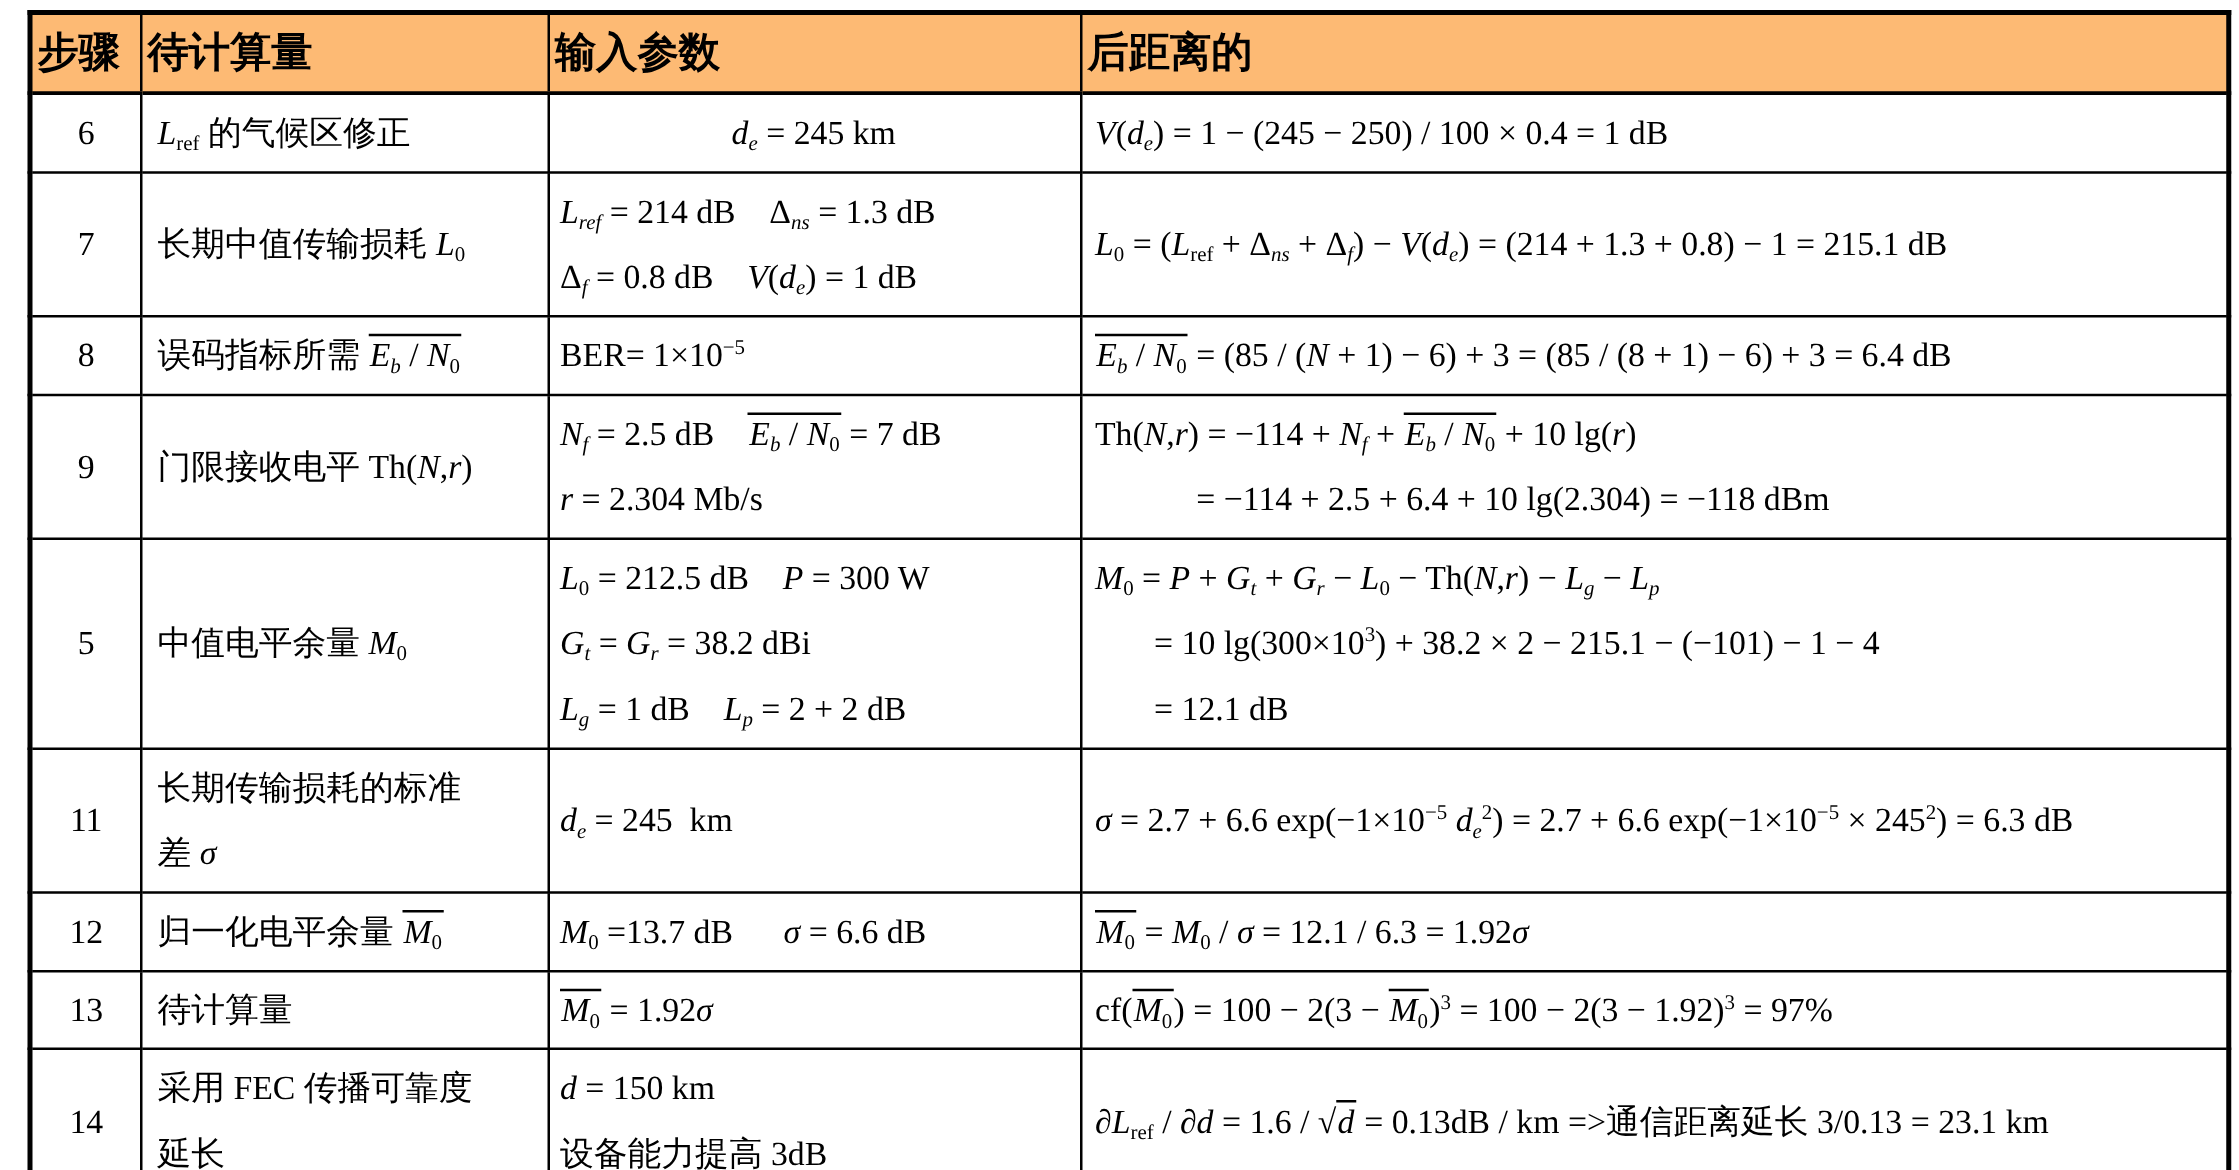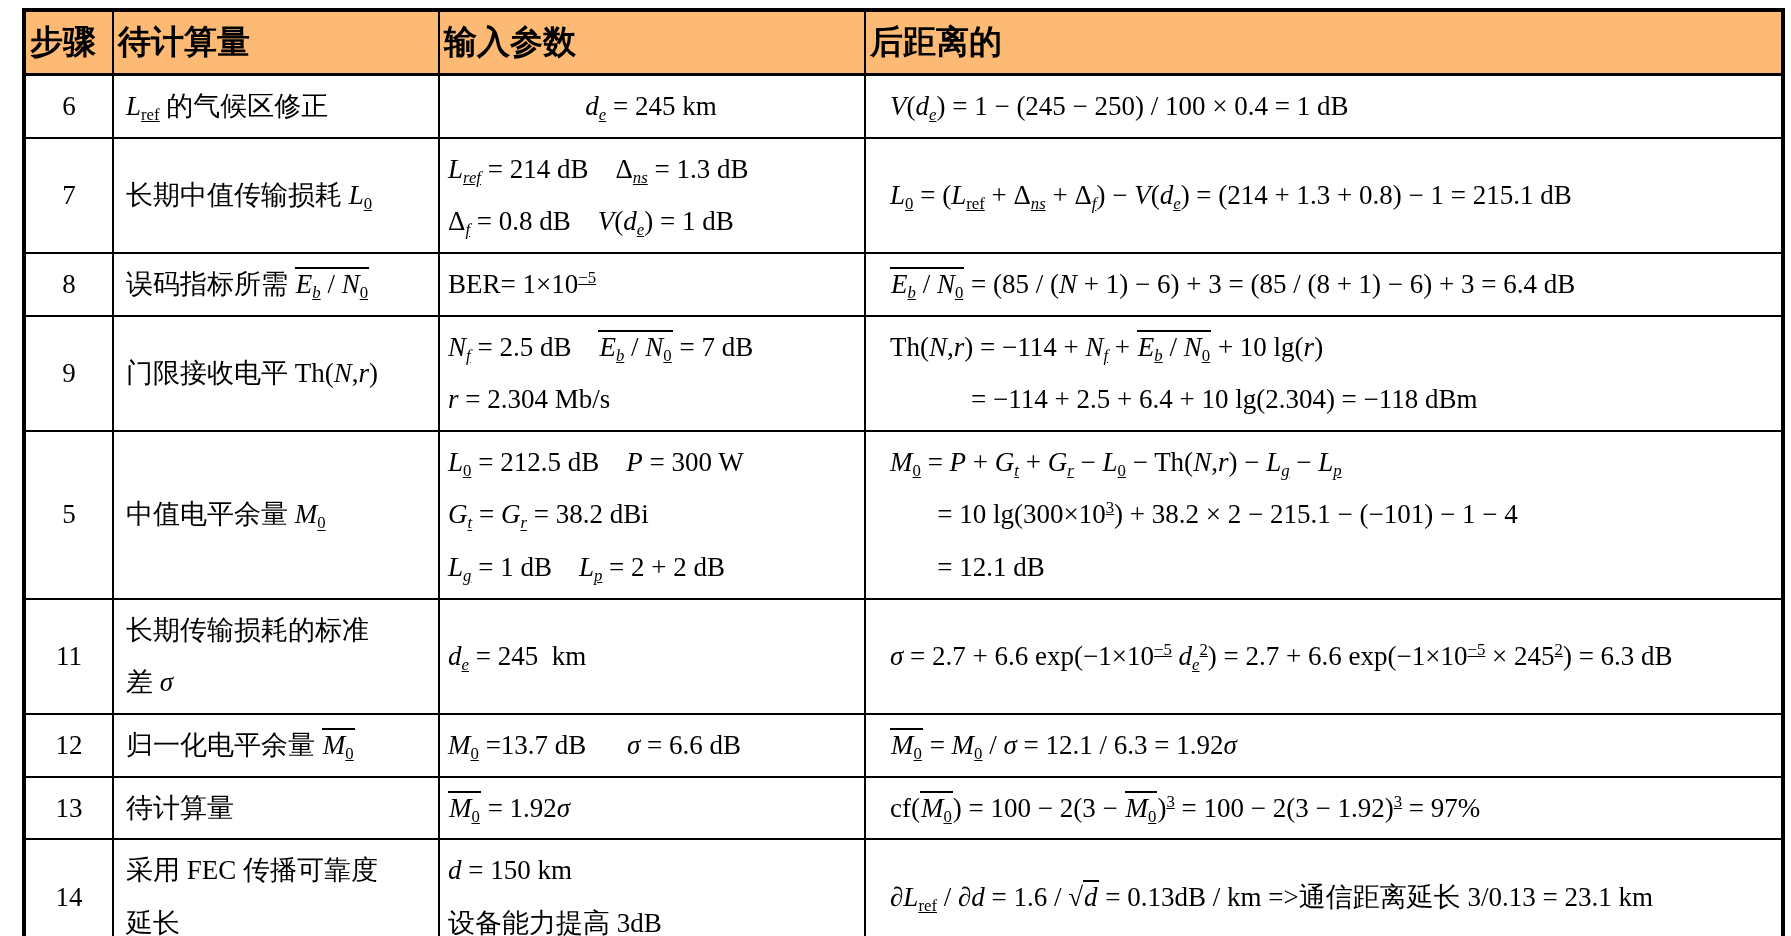--- a/index.html
+++ b/index.html
@@ -22,24 +22,24 @@
     background:#fdba74;
   }
   td{
     border:2px solid #000;
     font-size:27px;vertical-align:middle;
     padding:4px 10px;background:#fff;
   }
   td.c-step{text-align:center;padding:4px 2px;}
   td.c-quantity{padding-left:12px;}
   td.c-inputs{padding-left:8px;}
-  td.c-result{padding-left:24px;}
+  td.c-result{padding-left:10px;}
   td.center .line{text-align:center;}
   .line{white-space:pre-wrap;line-height:1.95;}
-  sub,sup{font-size:0.62em;line-height:0;text-decoration:underline;}
+  sub,sup{font-size:0.62em;line-height:0;}
   sub{vertical-align:-0.3em;}
   sup{vertical-align:0.6em;}
   .ol{display:inline-block;border-top:2px solid #000;line-height:1.12;padding:0 1px;}
   i{font-style:italic;}
 </style>
 </head>
 <body>
 
 <div class="page">
   <table>

